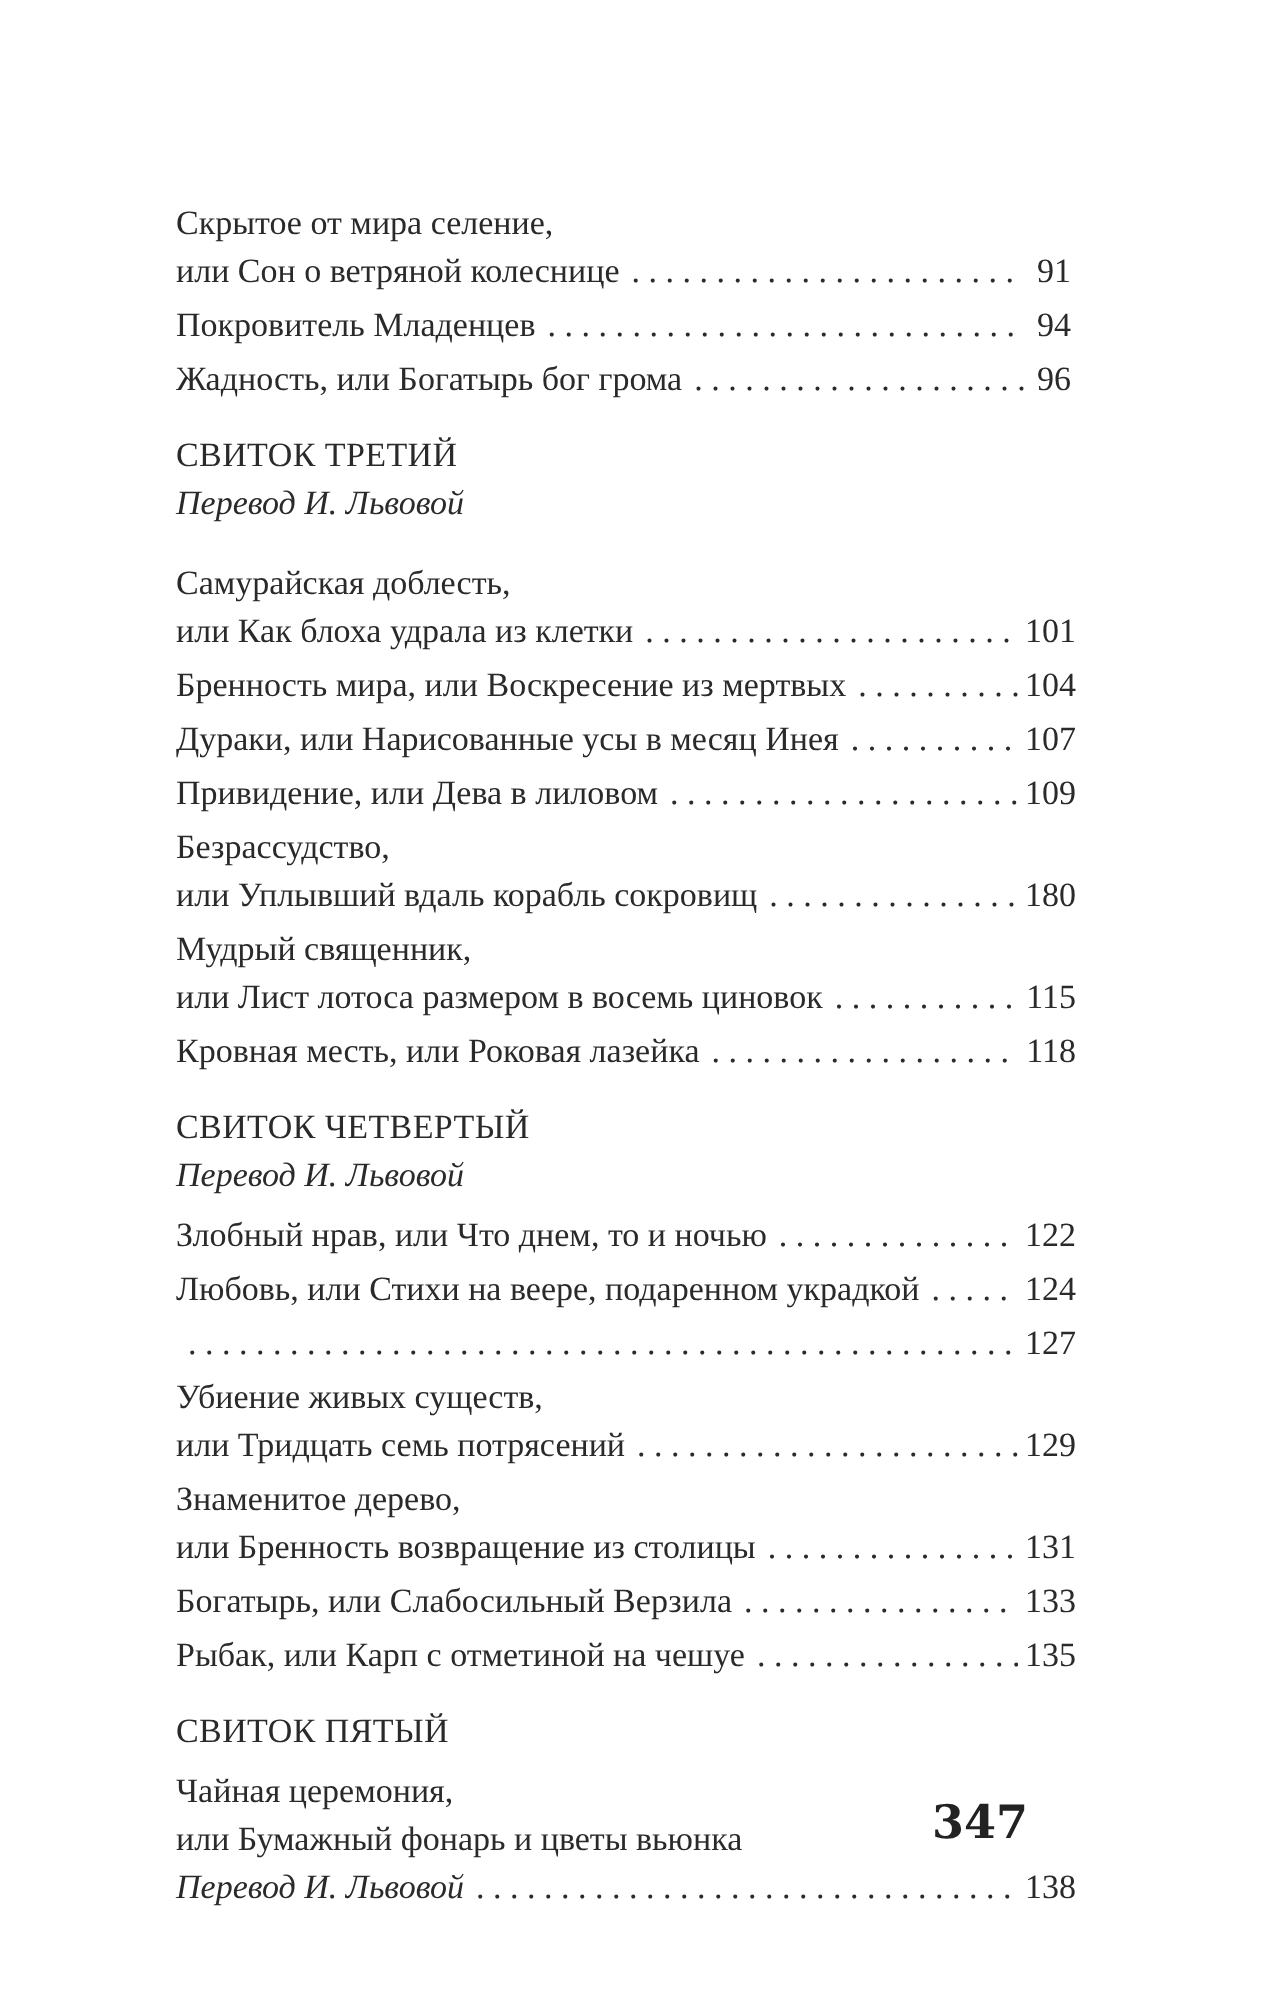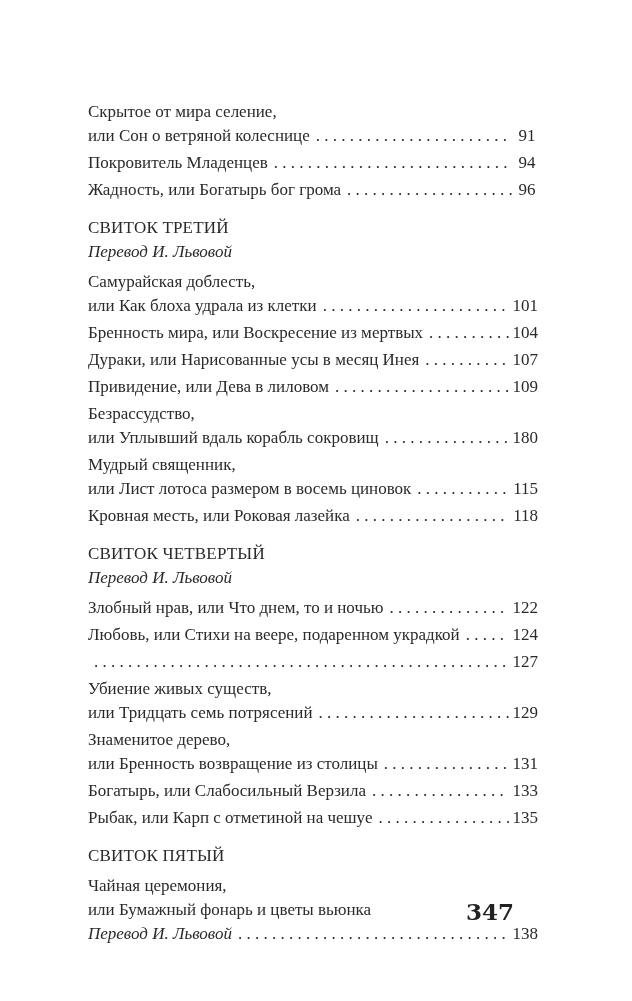--- a/index.html
+++ b/index.html
@@ -44,21 +44,21 @@
             <span class="t">Жадность, или Богатырь бог грома</span>
             <span class="dots"></span>
             <span class="pg">96</span>
           </div>
         </div>
       </div>
     </div>
     <div class="section">
       <div class="sec-title">СВИТОК ТРЕТИЙ</div>
       <div class="translator">Перевод И. Львовой</div>
-      <div class="entries" style="margin-top: 6px;">
+      <div class="entries" style="margin-top: 16px;">
         <div class="entry">
           <div>Самурайская доблесть,</div>
           <div class="row">
             <span class="t">или Как блоха удрала из клетки</span>
             <span class="dots"></span>
             <span class="pg">101</span>
           </div>
         </div>
         <div class="entry">
           <div class="row">

